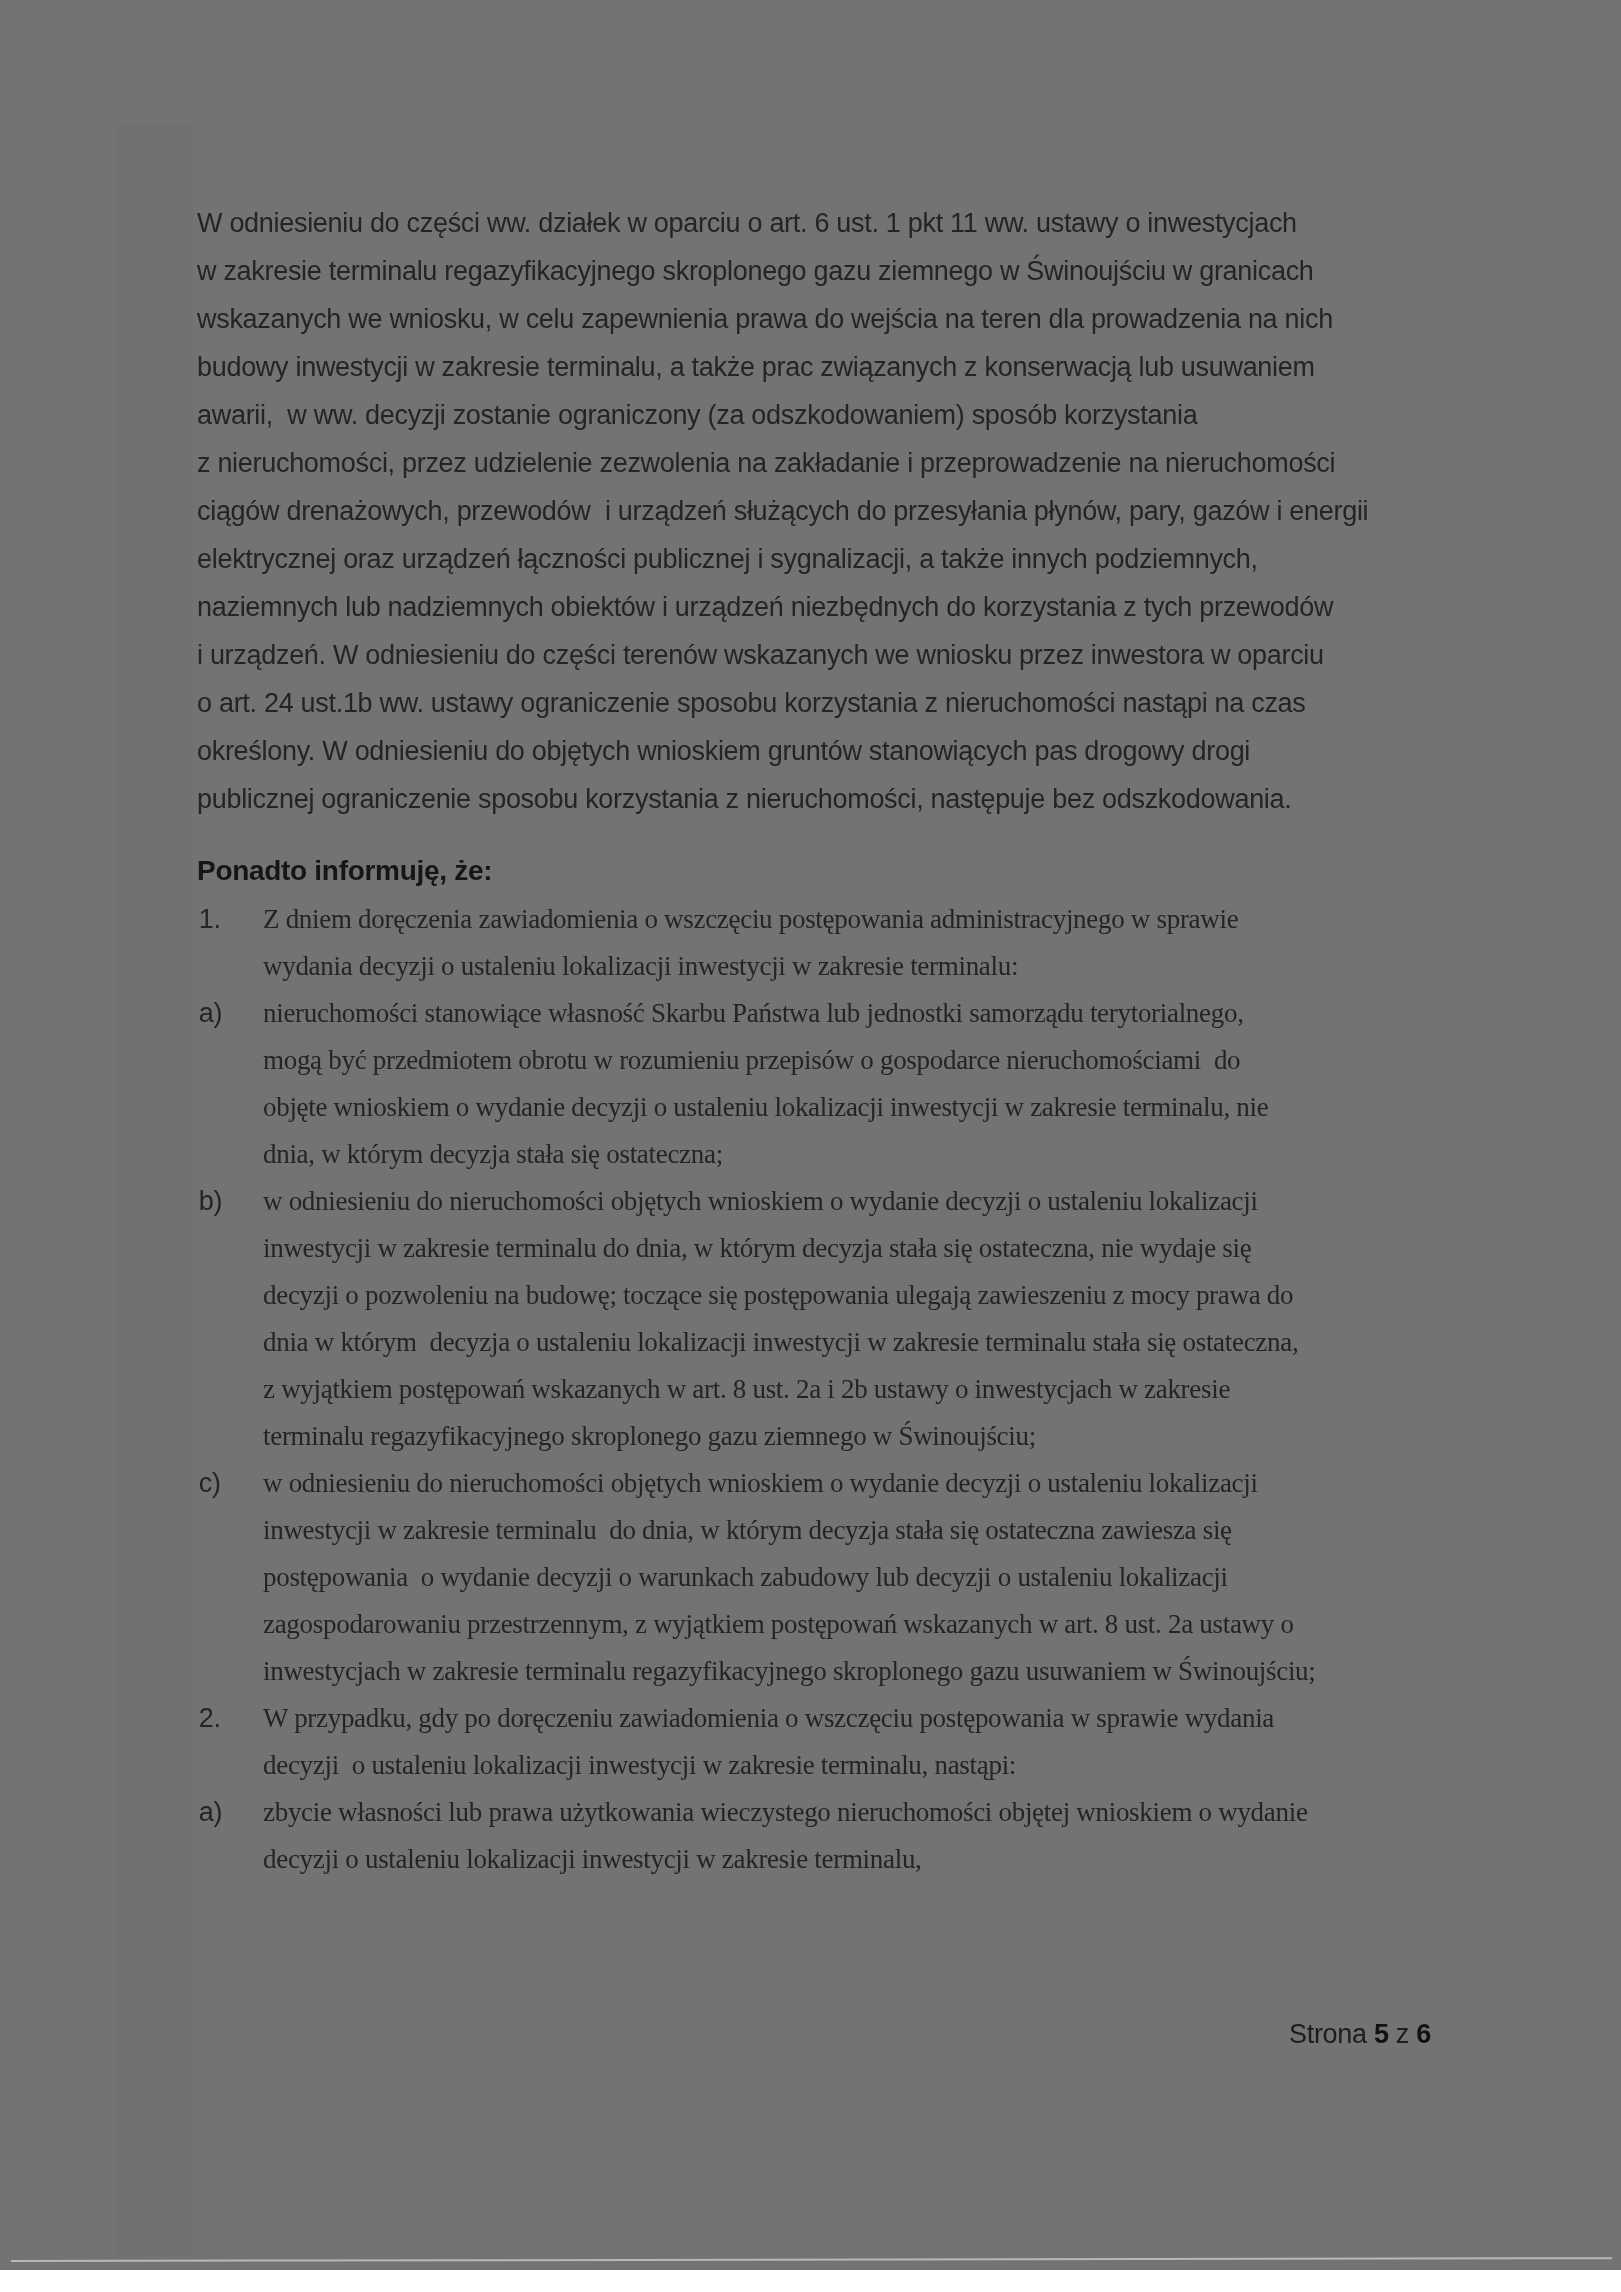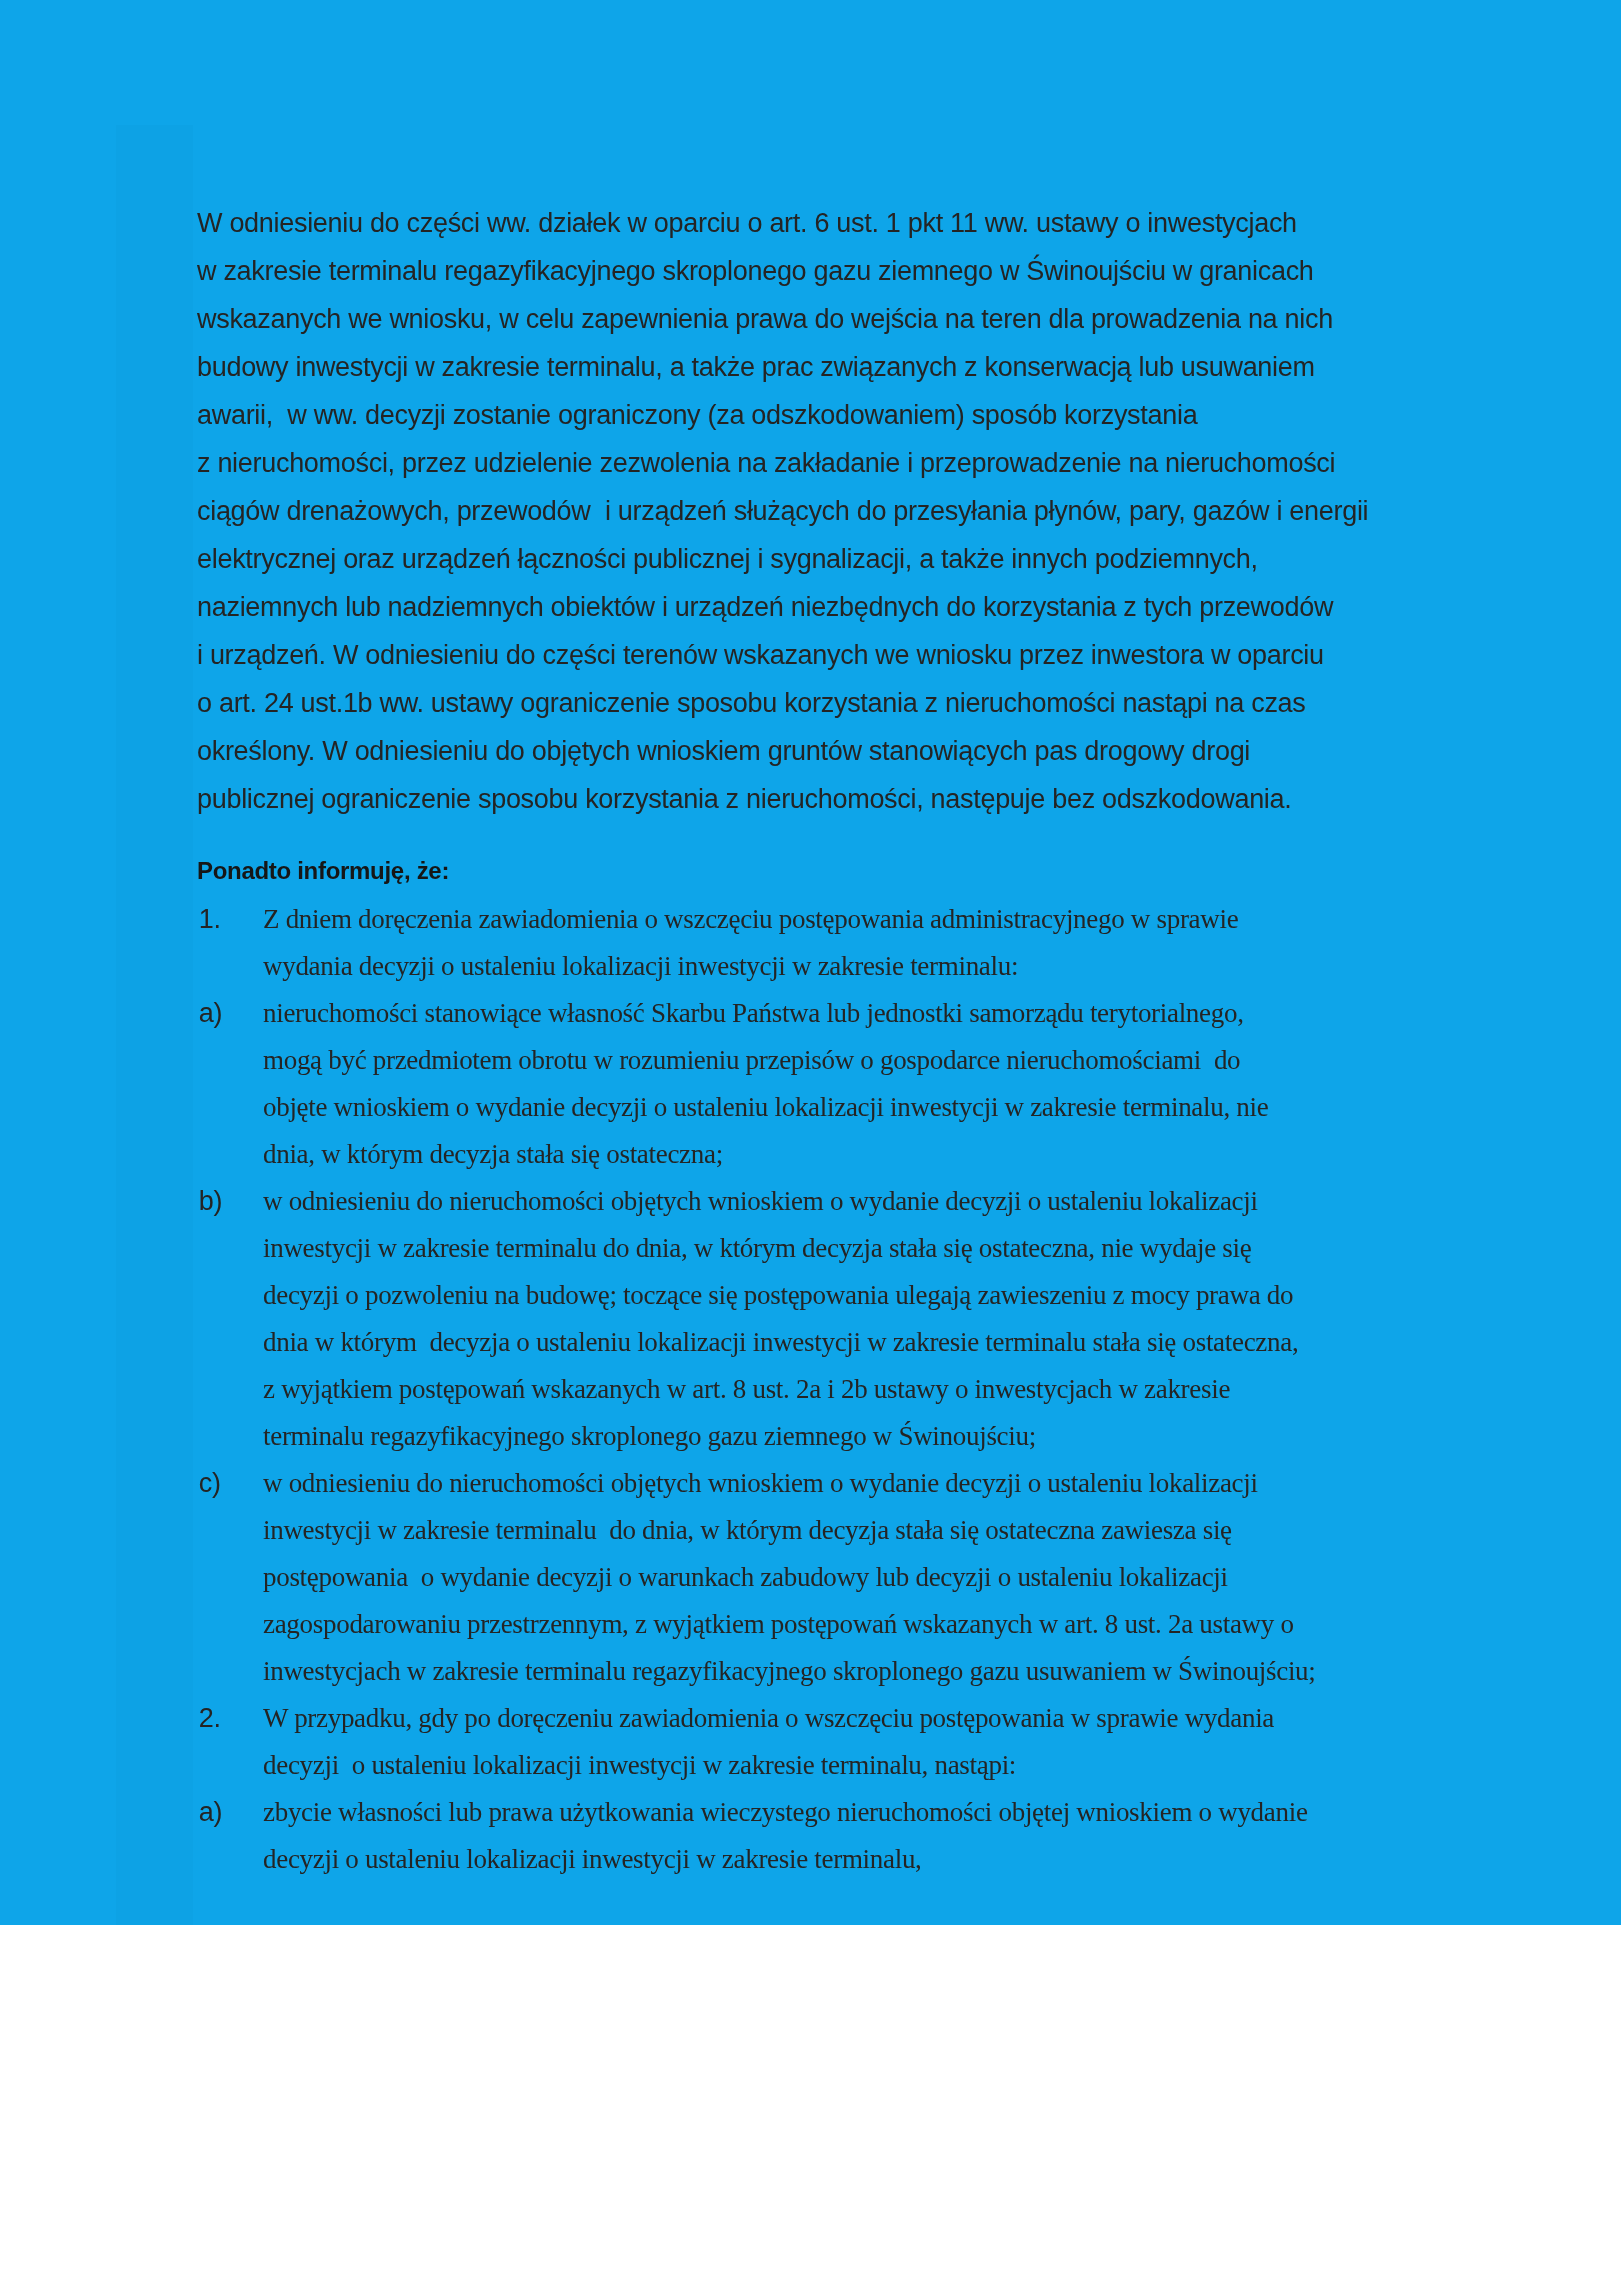--- a/index.html
+++ b/index.html
@@ -3,22 +3,22 @@
 <meta charset="utf-8">
 <style>
   html, body {
     margin: 0;
     padding: 0;
     background: #ffffff;
   }
   .page {
     position: relative;
     width: 1621px;
-    height: 1925px;
-    background: #0ea5e9;
+    height: 2270px;
+    background: #737373;
     overflow: hidden;
     font-family: "Liberation Sans", "DejaVu Sans", sans-serif;
     color: #212121;
   }
   
   .edge-shade {
     position: absolute;
     left: 116px;
     top: 125px;
     width: 77px;
@@ -34,21 +34,21 @@
     line-height: 48px;
     font-size: 27px;
     letter-spacing: -0.3px;
     white-space: pre;
     color: #242424;
   }
   .heading {
     position: absolute;
     left: 197px;
     top: 847px;
-    font-size: 24px;
+    font-size: 28px;
     font-weight: 700;
     letter-spacing: -0.3px;
     line-height: 48px;
     white-space: pre;
     color: #161616;
   }
   .list {
     position: absolute;
     left: 197px;
     top: 896px;

